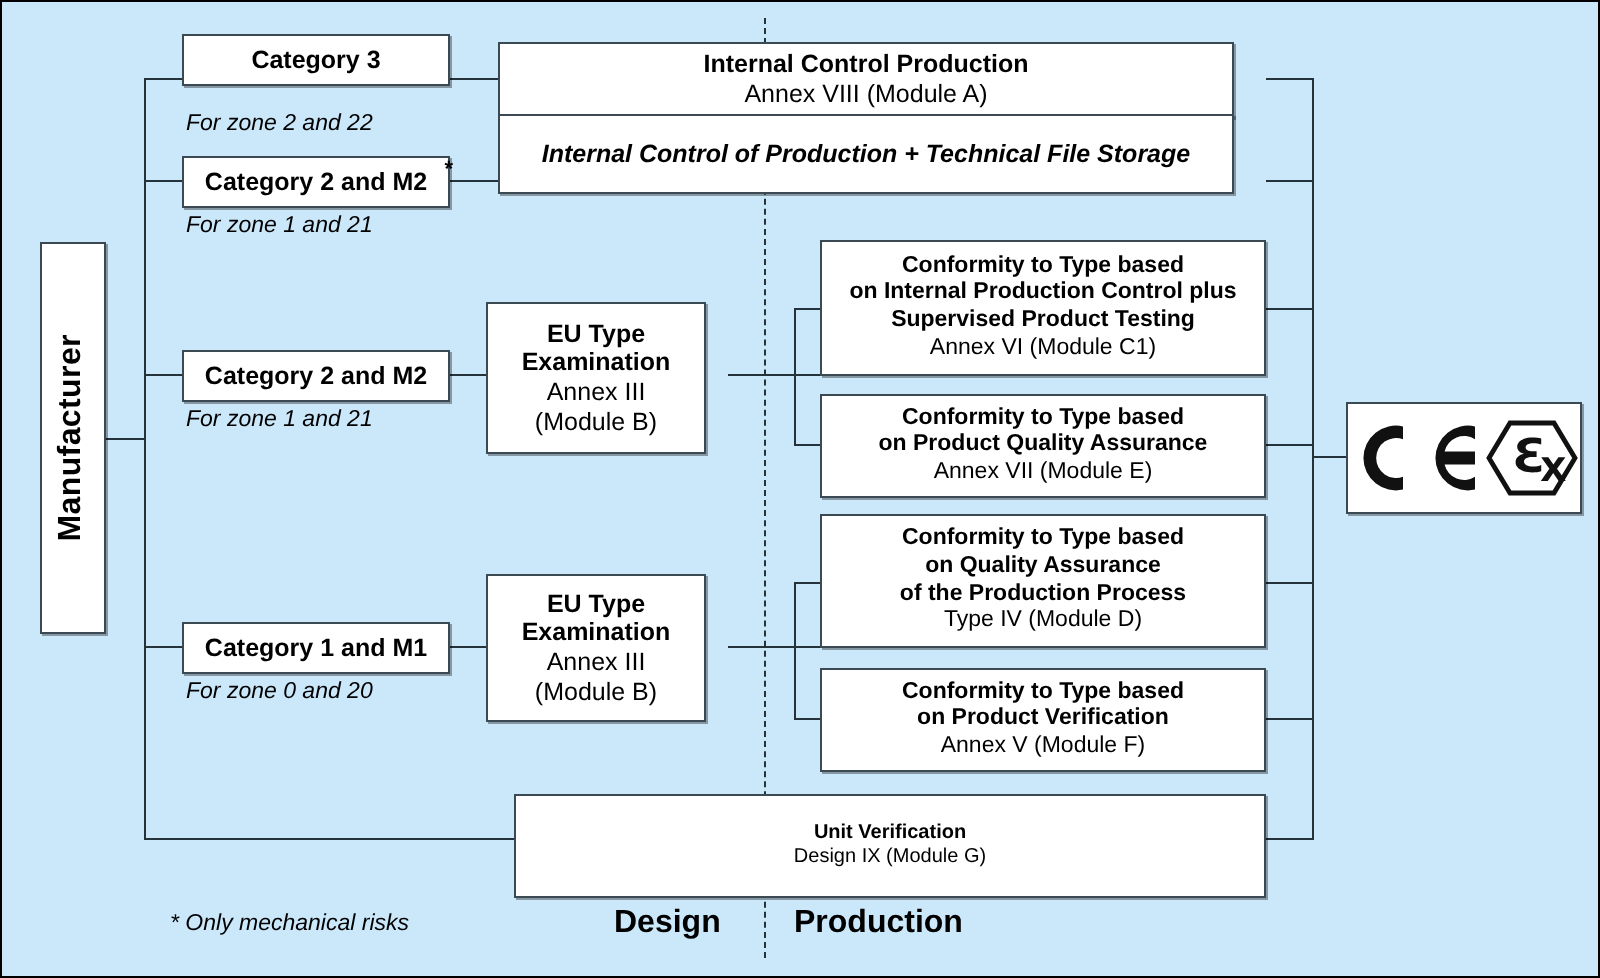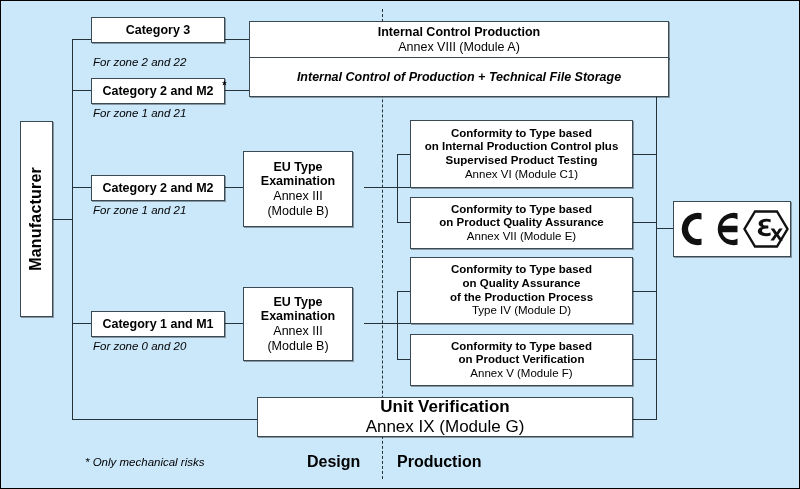--- a/index.html
+++ b/index.html
@@ -67,21 +67,21 @@
     font-size:11.5px;
     color:#000;
     white-space:nowrap;
     z-index:5;
   }
 
   
   .eutype{left:242px; width:110px; font-size:12.5px;}
 
   
-  .wide{left:248px; width:420px; font-size:12.5px;}
+  .wide{left:248px; width:368px; font-size:12.5px;}
   .conf{left:409px; width:223px; font-size:11.5px;}
 
   
   #ce-mark{
     left:672px; top:200px; width:118px; height:56px;
     flex-direction:row; gap:2px;
   }
   #ce-mark svg{display:block;}
 
   
@@ -222,23 +222,23 @@
     <span class="t-bold">of the Production Process</span>
     <span class="t-norm">Type  IV (Module D)</span>
   </div>
 
   <div class="box conf" style="top:333px; height:52px;">
     <span class="t-bold">Conformity to Type based</span>
     <span class="t-bold">on Product Verification</span>
     <span class="t-norm">Annex  V (Module F)</span>
   </div>
 
-  <div class="box" style="left:256px; top:396px; width:376px; height:40px; font-size:17px;">
+  <div class="box" style="left:256px; top:396px; width:376px; height:52px; font-size:10px;">
     <span class="t-bold">Unit Verification</span>
-    <span class="t-norm">Annex IX (Module G)</span>
+    <span class="t-norm">Design IX (Module G)</span>
   </div>
 
   <div class="box" id="ce-mark">
     <span>
       <svg width="66" height="40" viewBox="0 0 66 40" aria-hidden="true">
 
         <path d="M26.5 4.2 A16.2 16.2 0 1 0 26.5 35.8 L26.5 29.4 A10 10 0 1 1 26.5 10.6 Z" fill="#111111"></path>
 
         <path d="M62.5 4.2 A16.2 16.2 0 1 0 62.5 35.8 L62.5 29.4 A10 10 0 0 1 47.3 23.2 L62.5 23.2 L62.5 16.8 L47.3 16.8 A10 10 0 0 1 62.5 10.6 Z" fill="#111111"></path>
       </svg>

